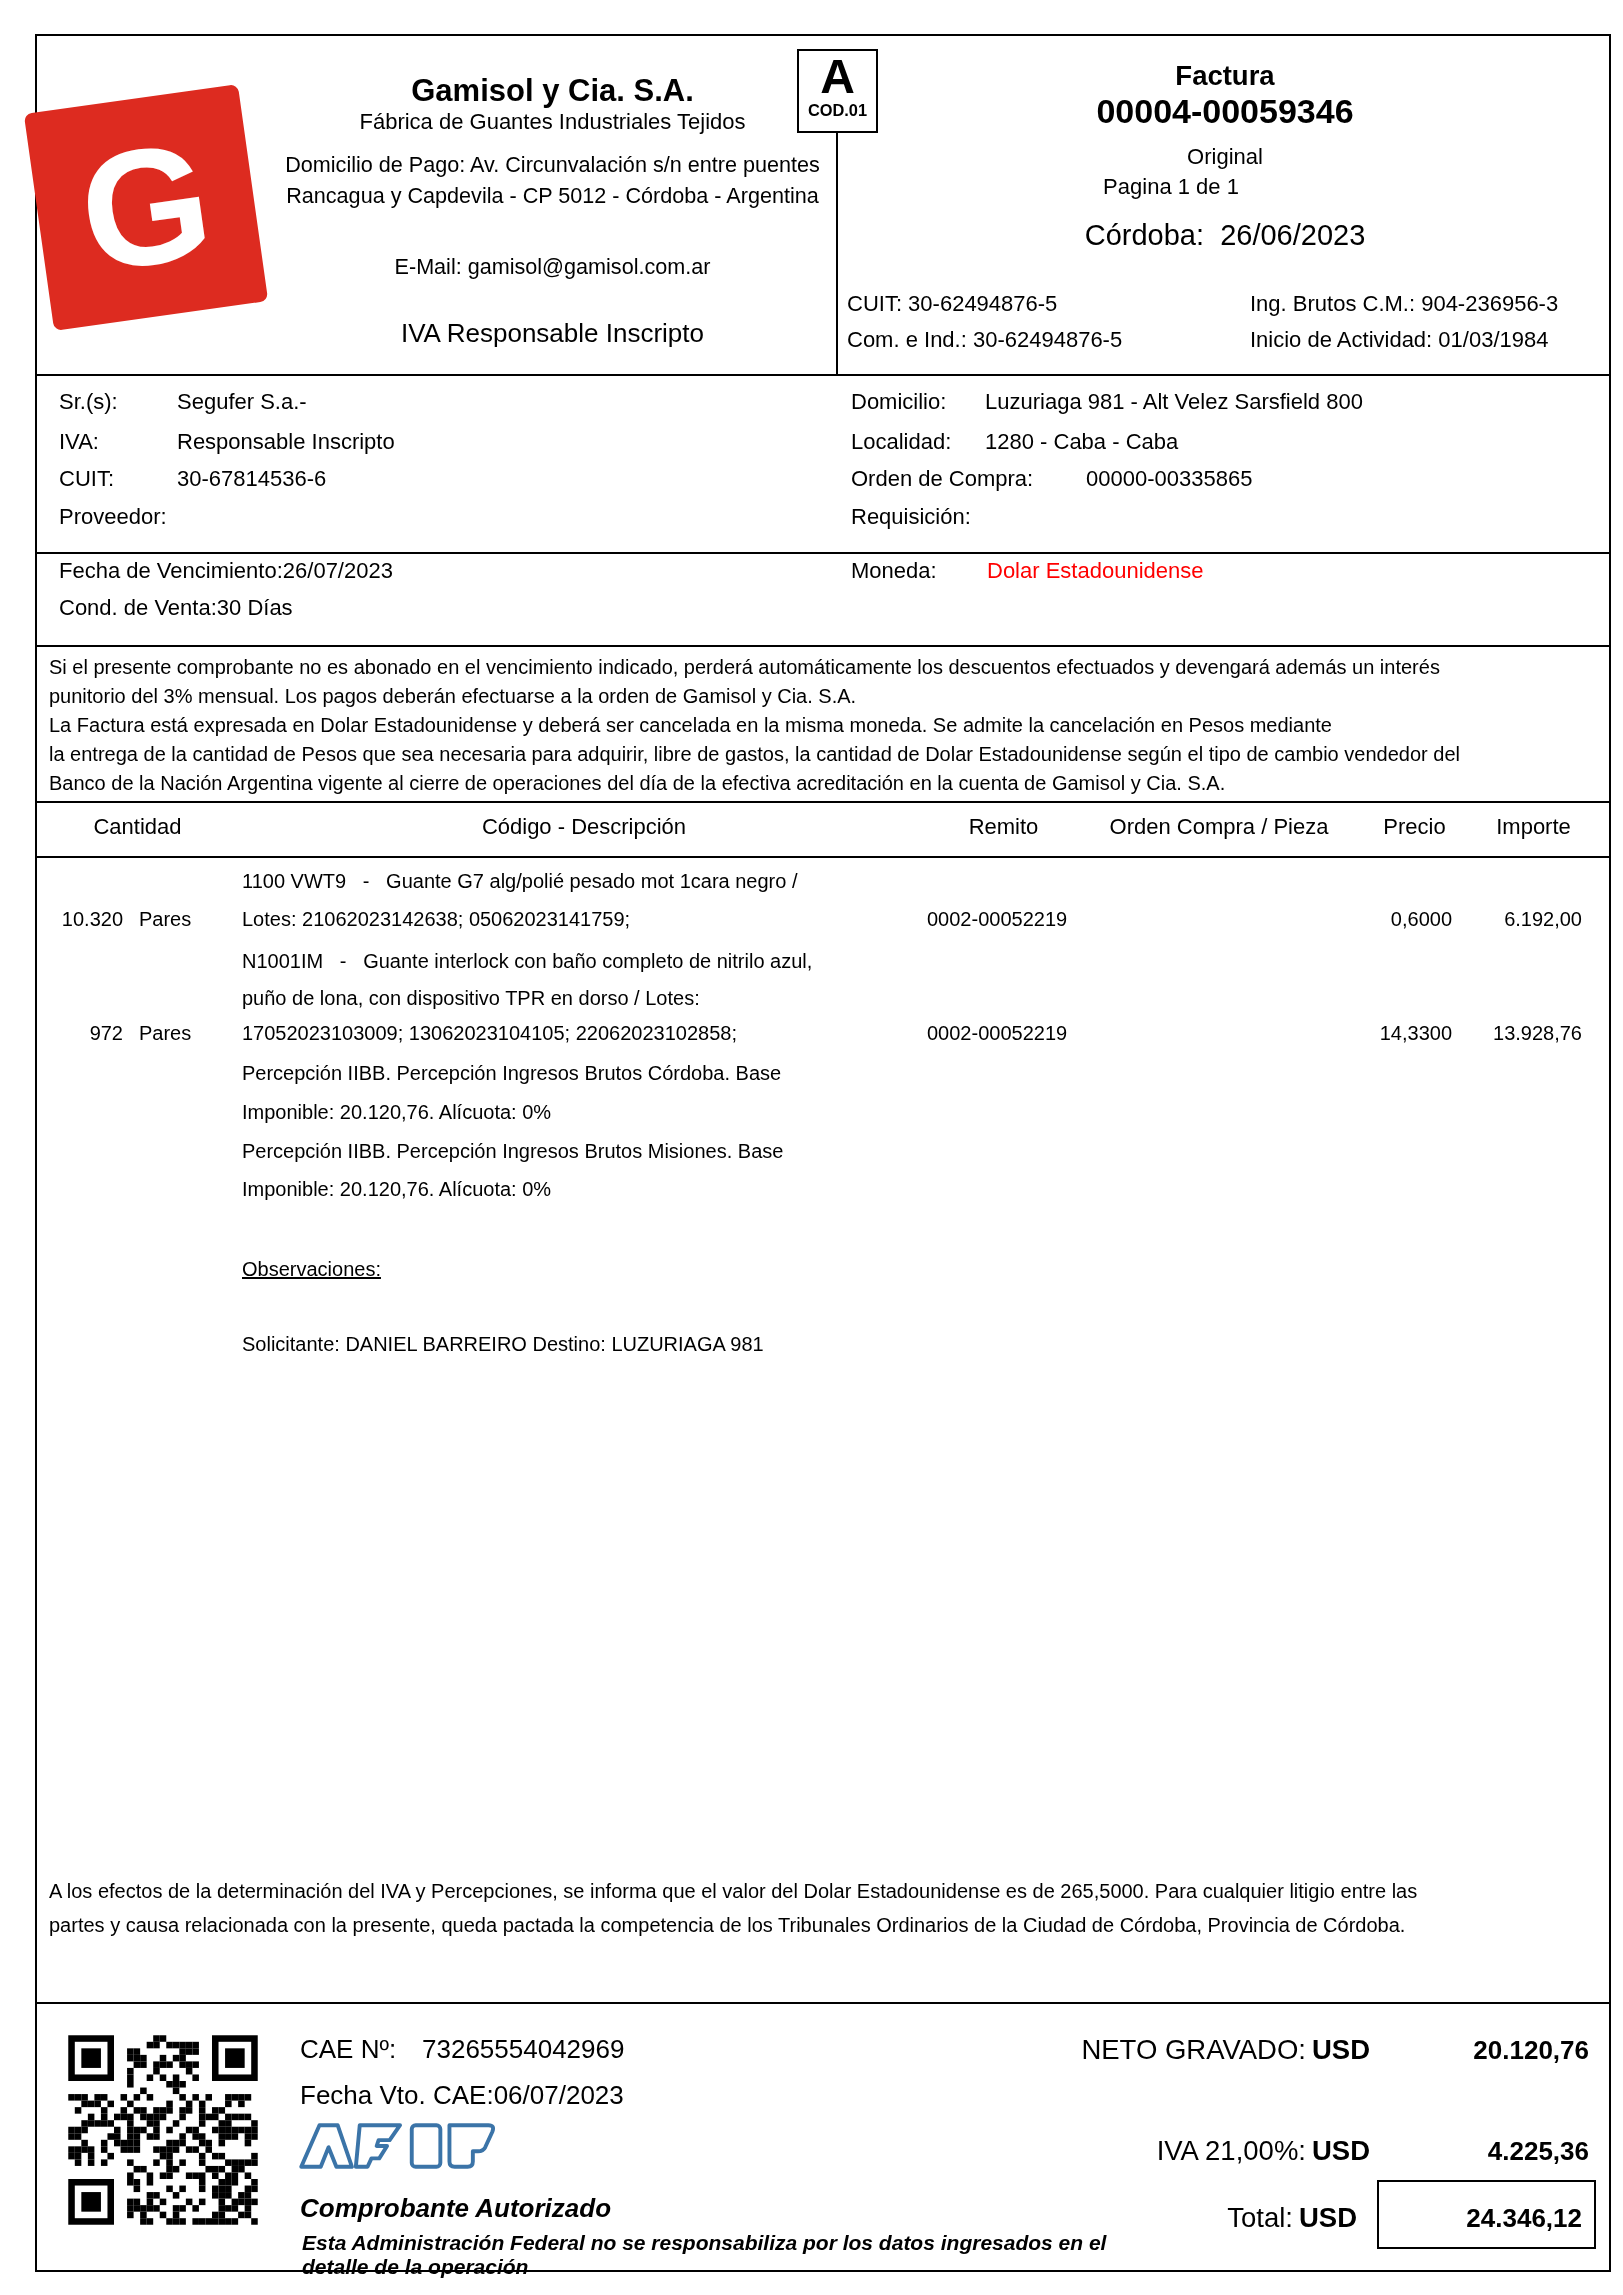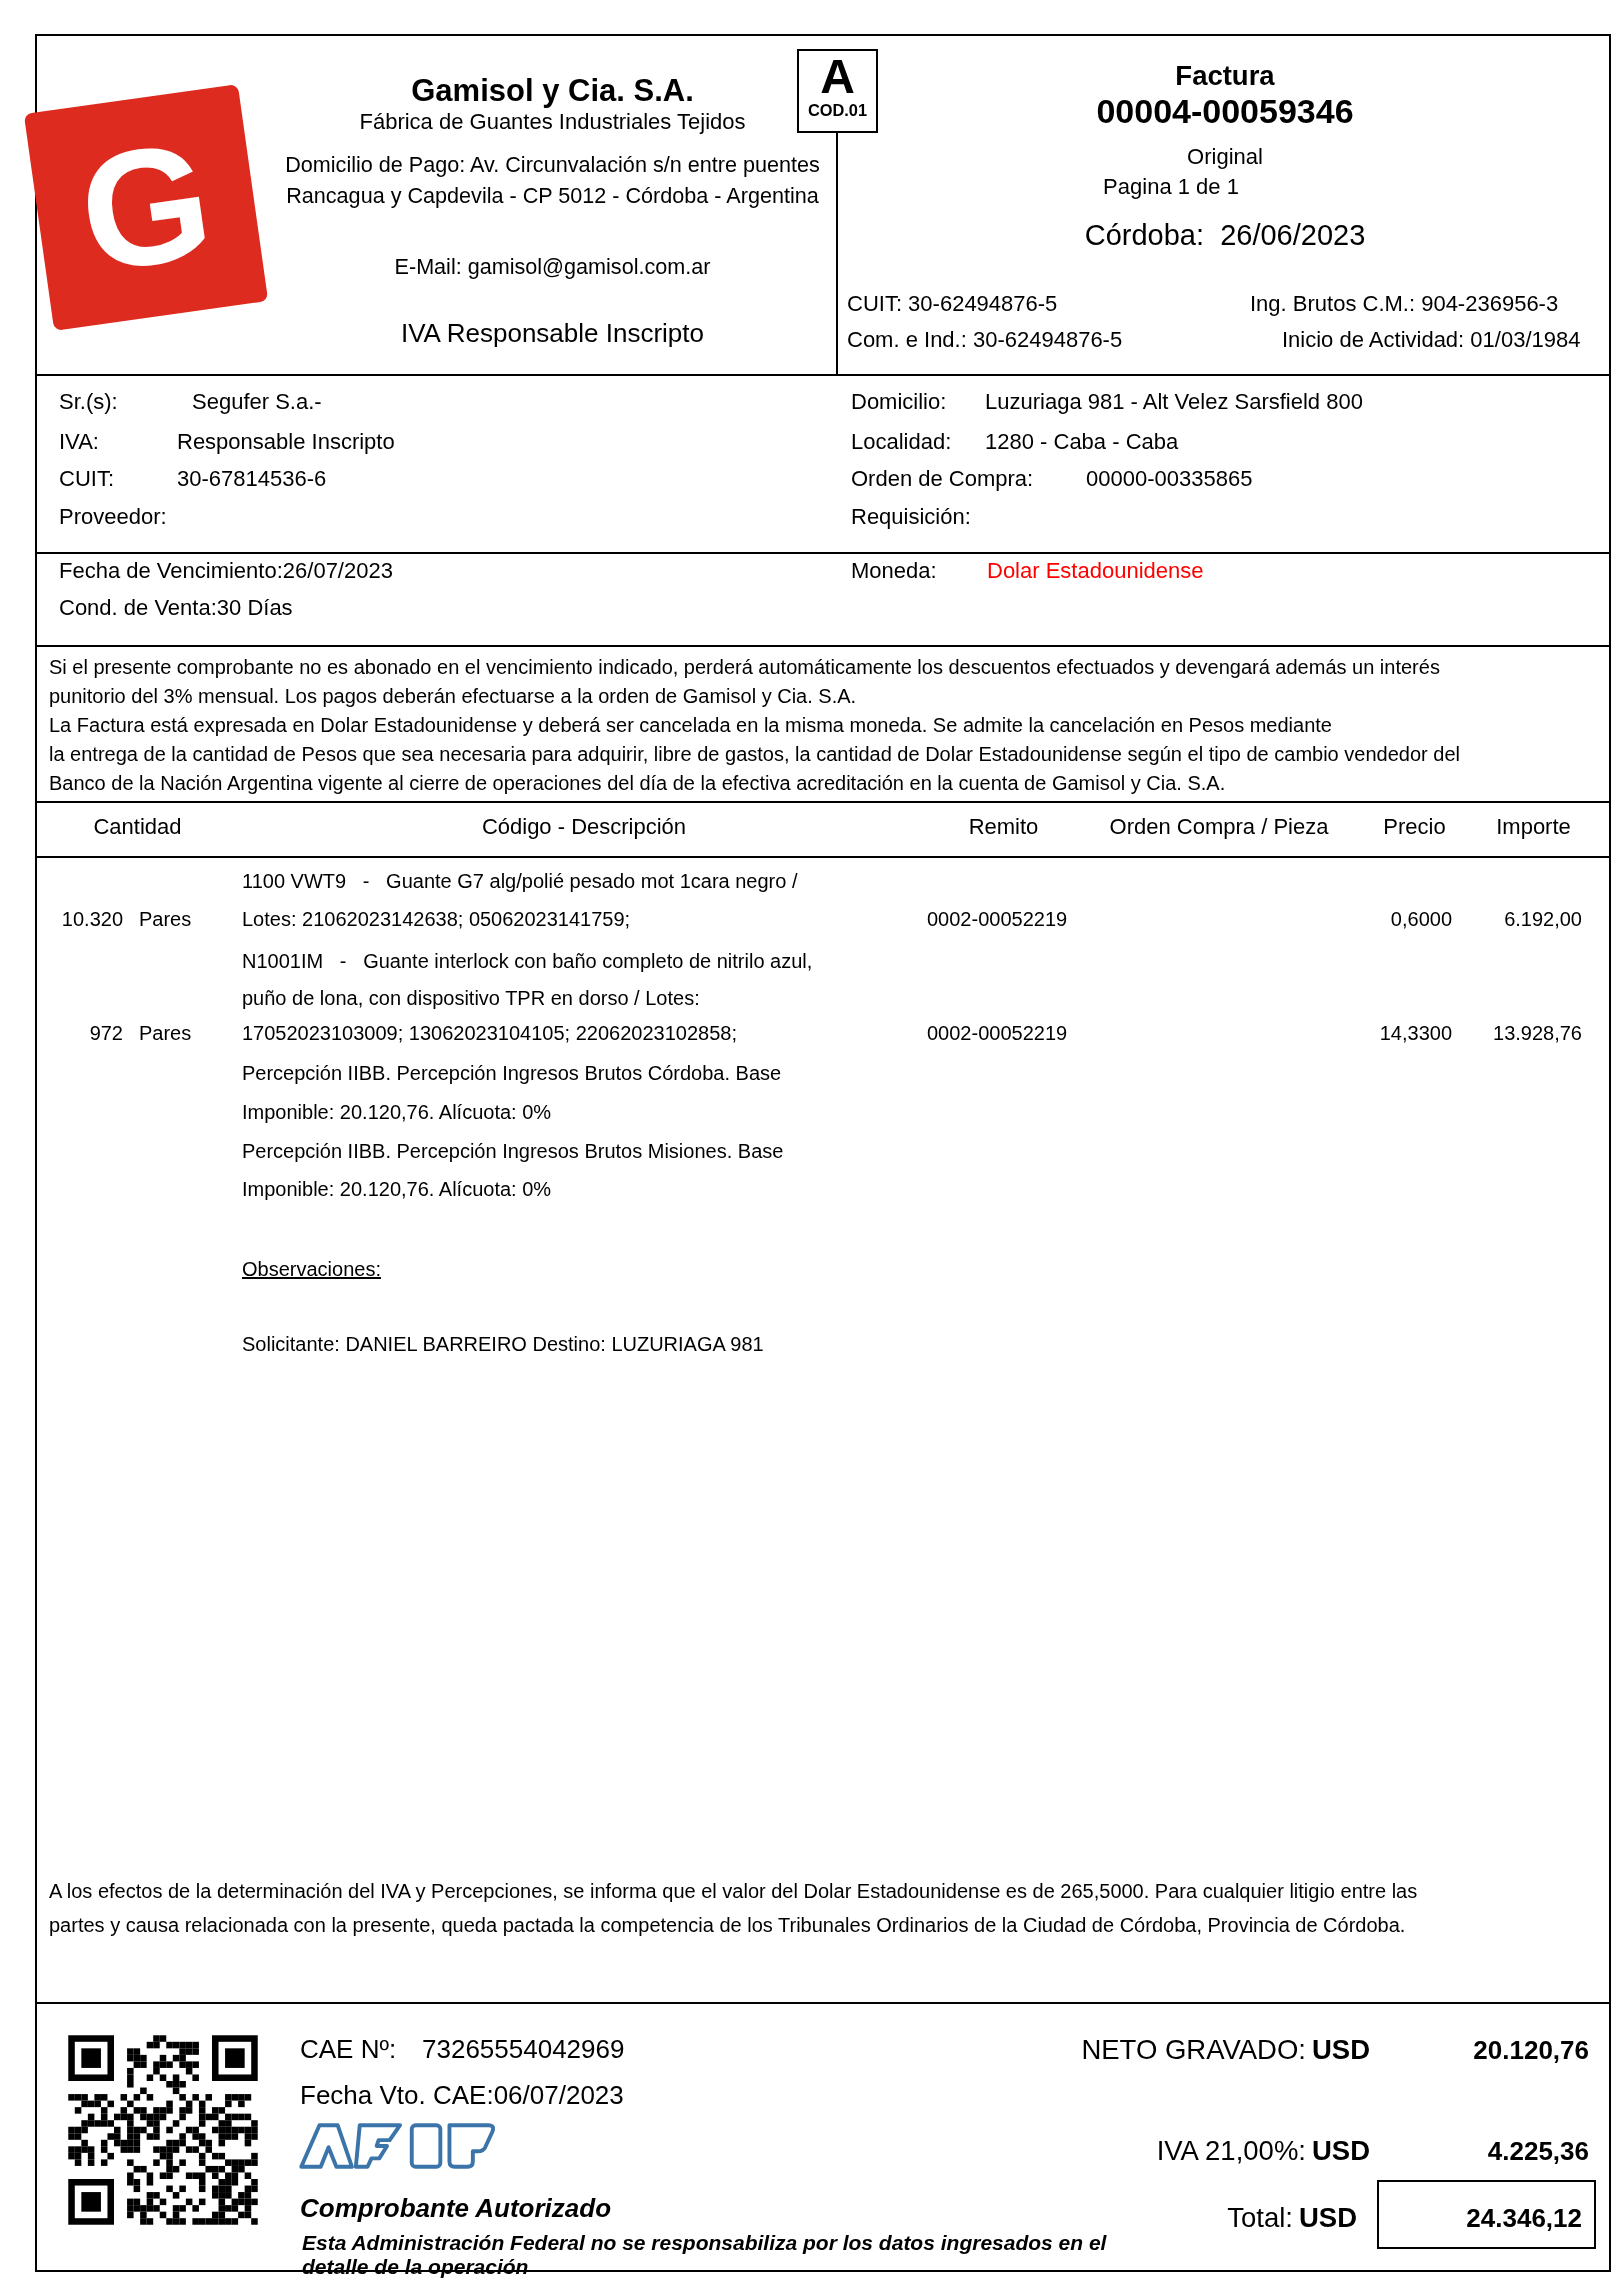--- a/index.html
+++ b/index.html
@@ -72,24 +72,24 @@
   <div class="abs ctr f42 b" style="left:839px;top:60px;width:772px;">Factura</div>
   <div class="abs ctr f52 b" style="left:839px;top:92px;width:772px;">00004-00059346</div>
   <div class="abs ctr f34" style="left:839px;top:144px;width:772px;">Original</div>
   <div class="abs ctr f34" style="left:839px;top:174px;width:664px;">Pagina 1 de 1</div>
   <div class="abs ctr f44" style="left:839px;top:219px;width:772px;">
     <span>Córdoba:</span>&nbsp;&nbsp;<span>26/06/2023</span>
   </div>
   <div class="abs f34" style="left:847px;top:291px;">CUIT: 30-62494876-5</div>
   <div class="abs f34" style="left:1250px;top:291px;">Ing. Brutos C.M.: 904-236956-3</div>
   <div class="abs f34" style="left:847px;top:327px;">Com. e Ind.: 30-62494876-5</div>
-  <div class="abs f34" style="left:1250px;top:327px;margin-left:32px;">Inicio de Actividad: 01/03/1984</div>
+  <div class="abs f34" style="left:1250px;top:327px;">Inicio de Actividad: 01/03/1984</div>
 
   <div class="abs f34" style="left:59px;top:389px;">Sr.(s):</div>
-  <div class="abs f34" style="left:177px;top:389px;margin-left:15px;">Segufer S.a.-</div>
+  <div class="abs f34" style="left:177px;top:389px;">Segufer S.a.-</div>
   <div class="abs f34" style="left:59px;top:429px;">IVA:</div>
   <div class="abs f34" style="left:177px;top:429px;">Responsable Inscripto</div>
   <div class="abs f34" style="left:59px;top:466px;">CUIT:</div>
   <div class="abs f34" style="left:177px;top:466px;">30-67814536-6</div>
   <div class="abs f34" style="left:59px;top:504px;">Proveedor:</div>
   <div class="abs f34" style="left:851px;top:389px;">Domicilio:</div>
   <div class="abs f34" style="left:985px;top:389px;">Luzuriaga 981 - Alt Velez Sarsfield 800</div>
   <div class="abs f34" style="left:851px;top:429px;">Localidad:</div>
   <div class="abs f34" style="left:985px;top:429px;">1280 - Caba - Caba</div>
   <div class="abs f34" style="left:851px;top:466px;">Orden de Compra:</div>

